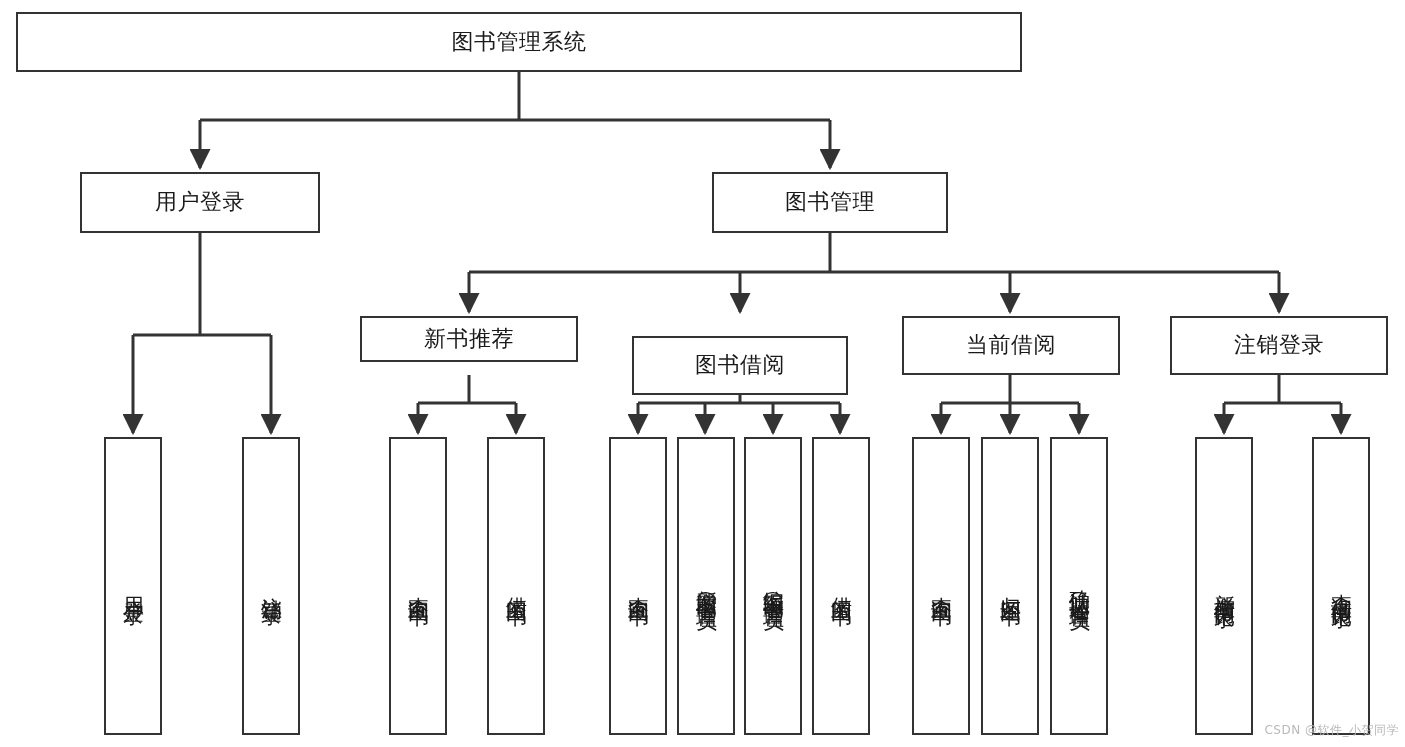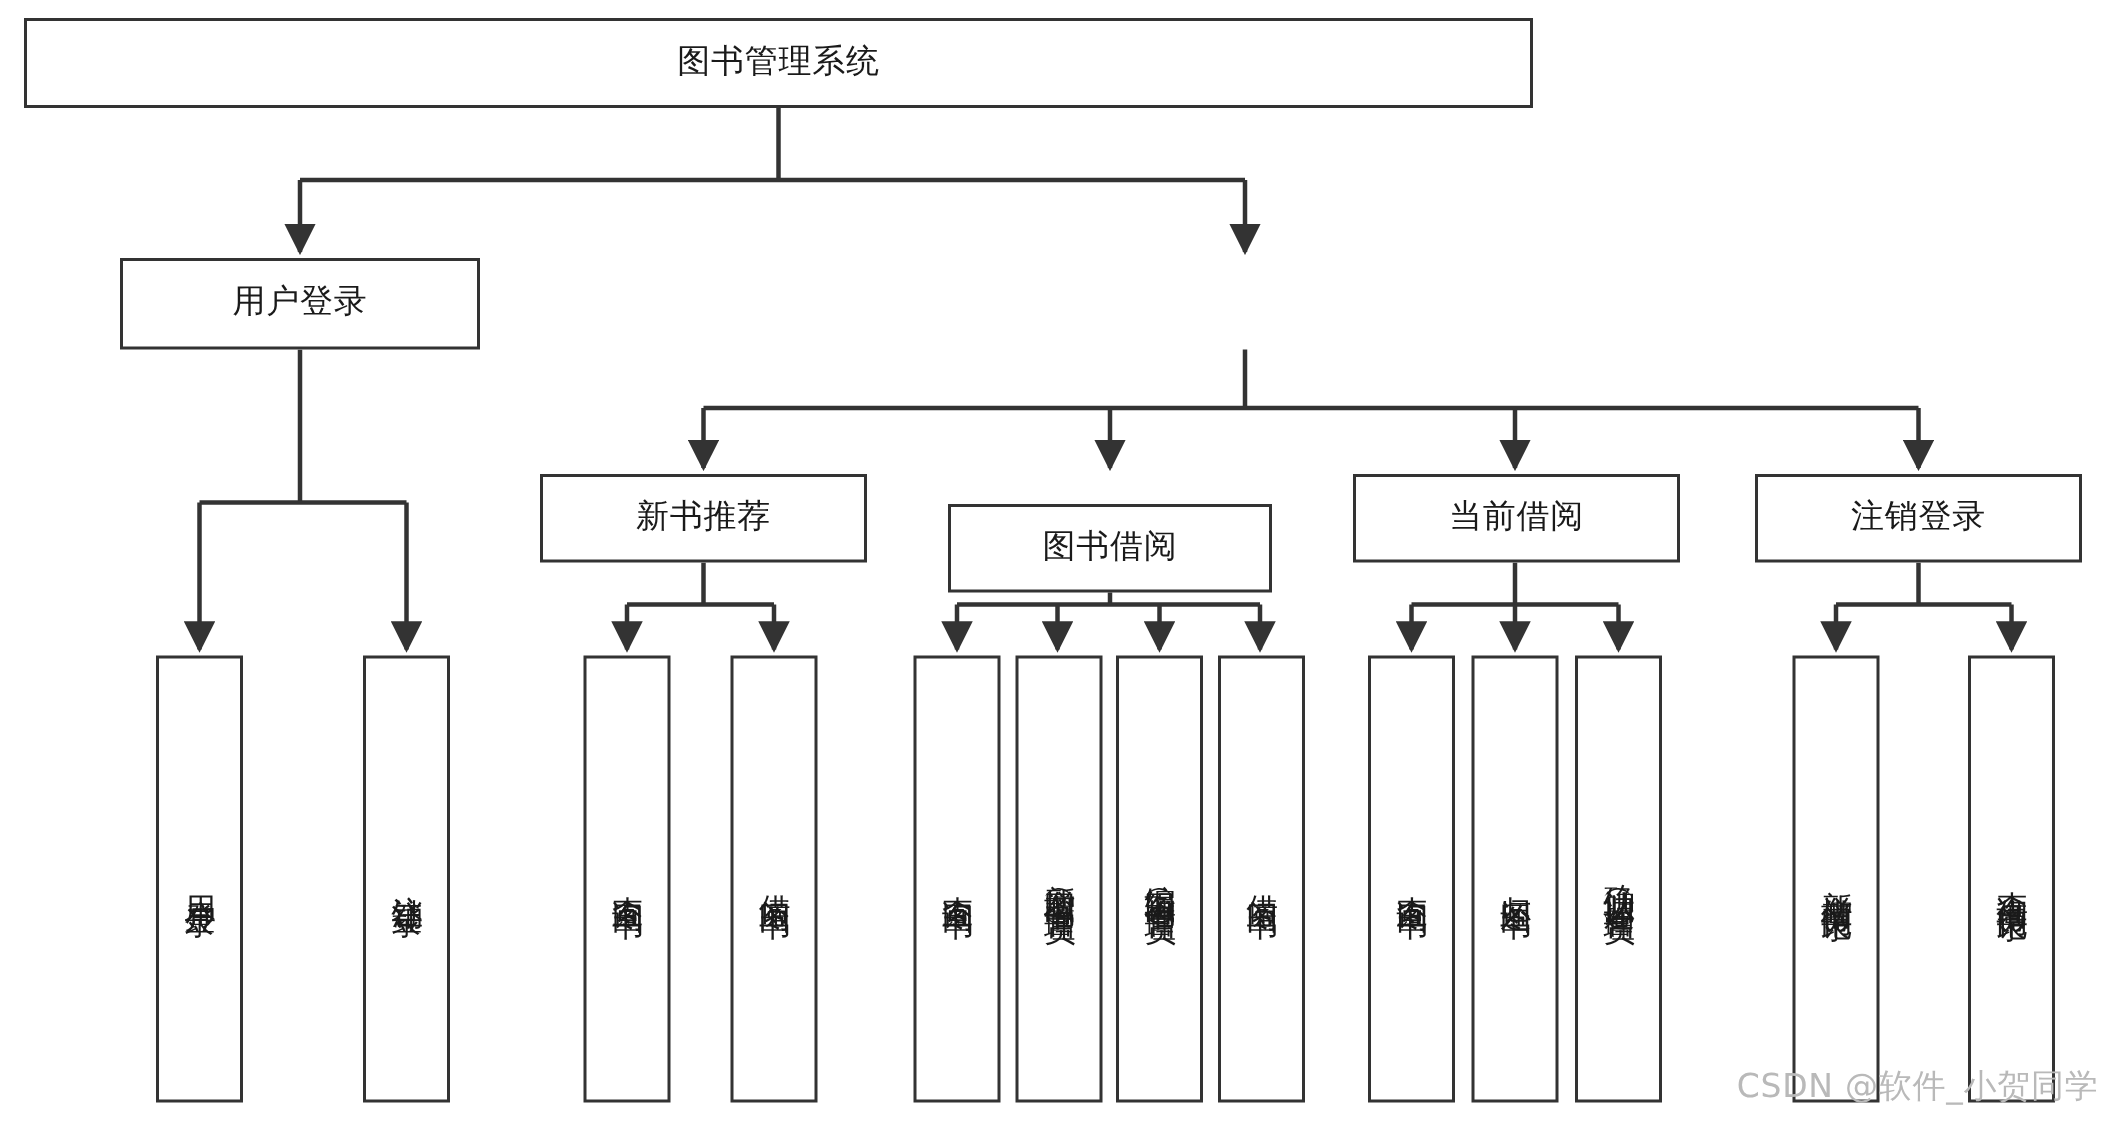--- a/index.html
+++ b/index.html
@@ -51,21 +51,21 @@
     text-orientation: upright;
     font-size: 21px;
     letter-spacing: 3px;
     white-space: nowrap;
     line-height: 1;
   }
   #watermark {
     position: absolute;
     right: 6px;
     bottom: 8px;
-    font-size: 22px;
+    font-size: 12px;
     color: #b9b9b9;
     letter-spacing: 0.5px;
     white-space: nowrap;
     user-select: none;
   }
 </style>
 </head>
 <body>
 
 <div id="canvas">
@@ -123,22 +123,25 @@
     </g>
   </svg>
 
   <div class="node horiz" style="left:16px; top:12px; width:1006px; height:60px;align-items:center;">
     <span class="label">图书管理系统</span>
   </div>
 
   <div class="node horiz" style="left:80px; top:172px; width:240px; height:61px;">
     <span class="label">用户登录</span>
   </div>
+  <div class="node horiz" style="left:712px; top:172px; width:236px; height:61px;">
+    <span class="label">图书管理</span>
+  </div>
 
-  <div class="node horiz" style="left:360px; top:316px; width:218px; height:59px;">
+  <div class="node horiz" style="left:360px; top:316px; width:218px; height:46px;">
     <span class="label">新书推荐</span>
   </div>
   <div class="node horiz" style="left:632px; top:316px; width:216px; height:59px;margin-top:20px;">
     <span class="label">图书借阅</span>
   </div>
   <div class="node horiz" style="left:902px; top:316px; width:218px; height:59px;">
     <span class="label">当前借阅</span>
   </div>
   <div class="node horiz" style="left:1170px; top:316px; width:218px; height:59px;">
     <span class="label">注销登录</span>

